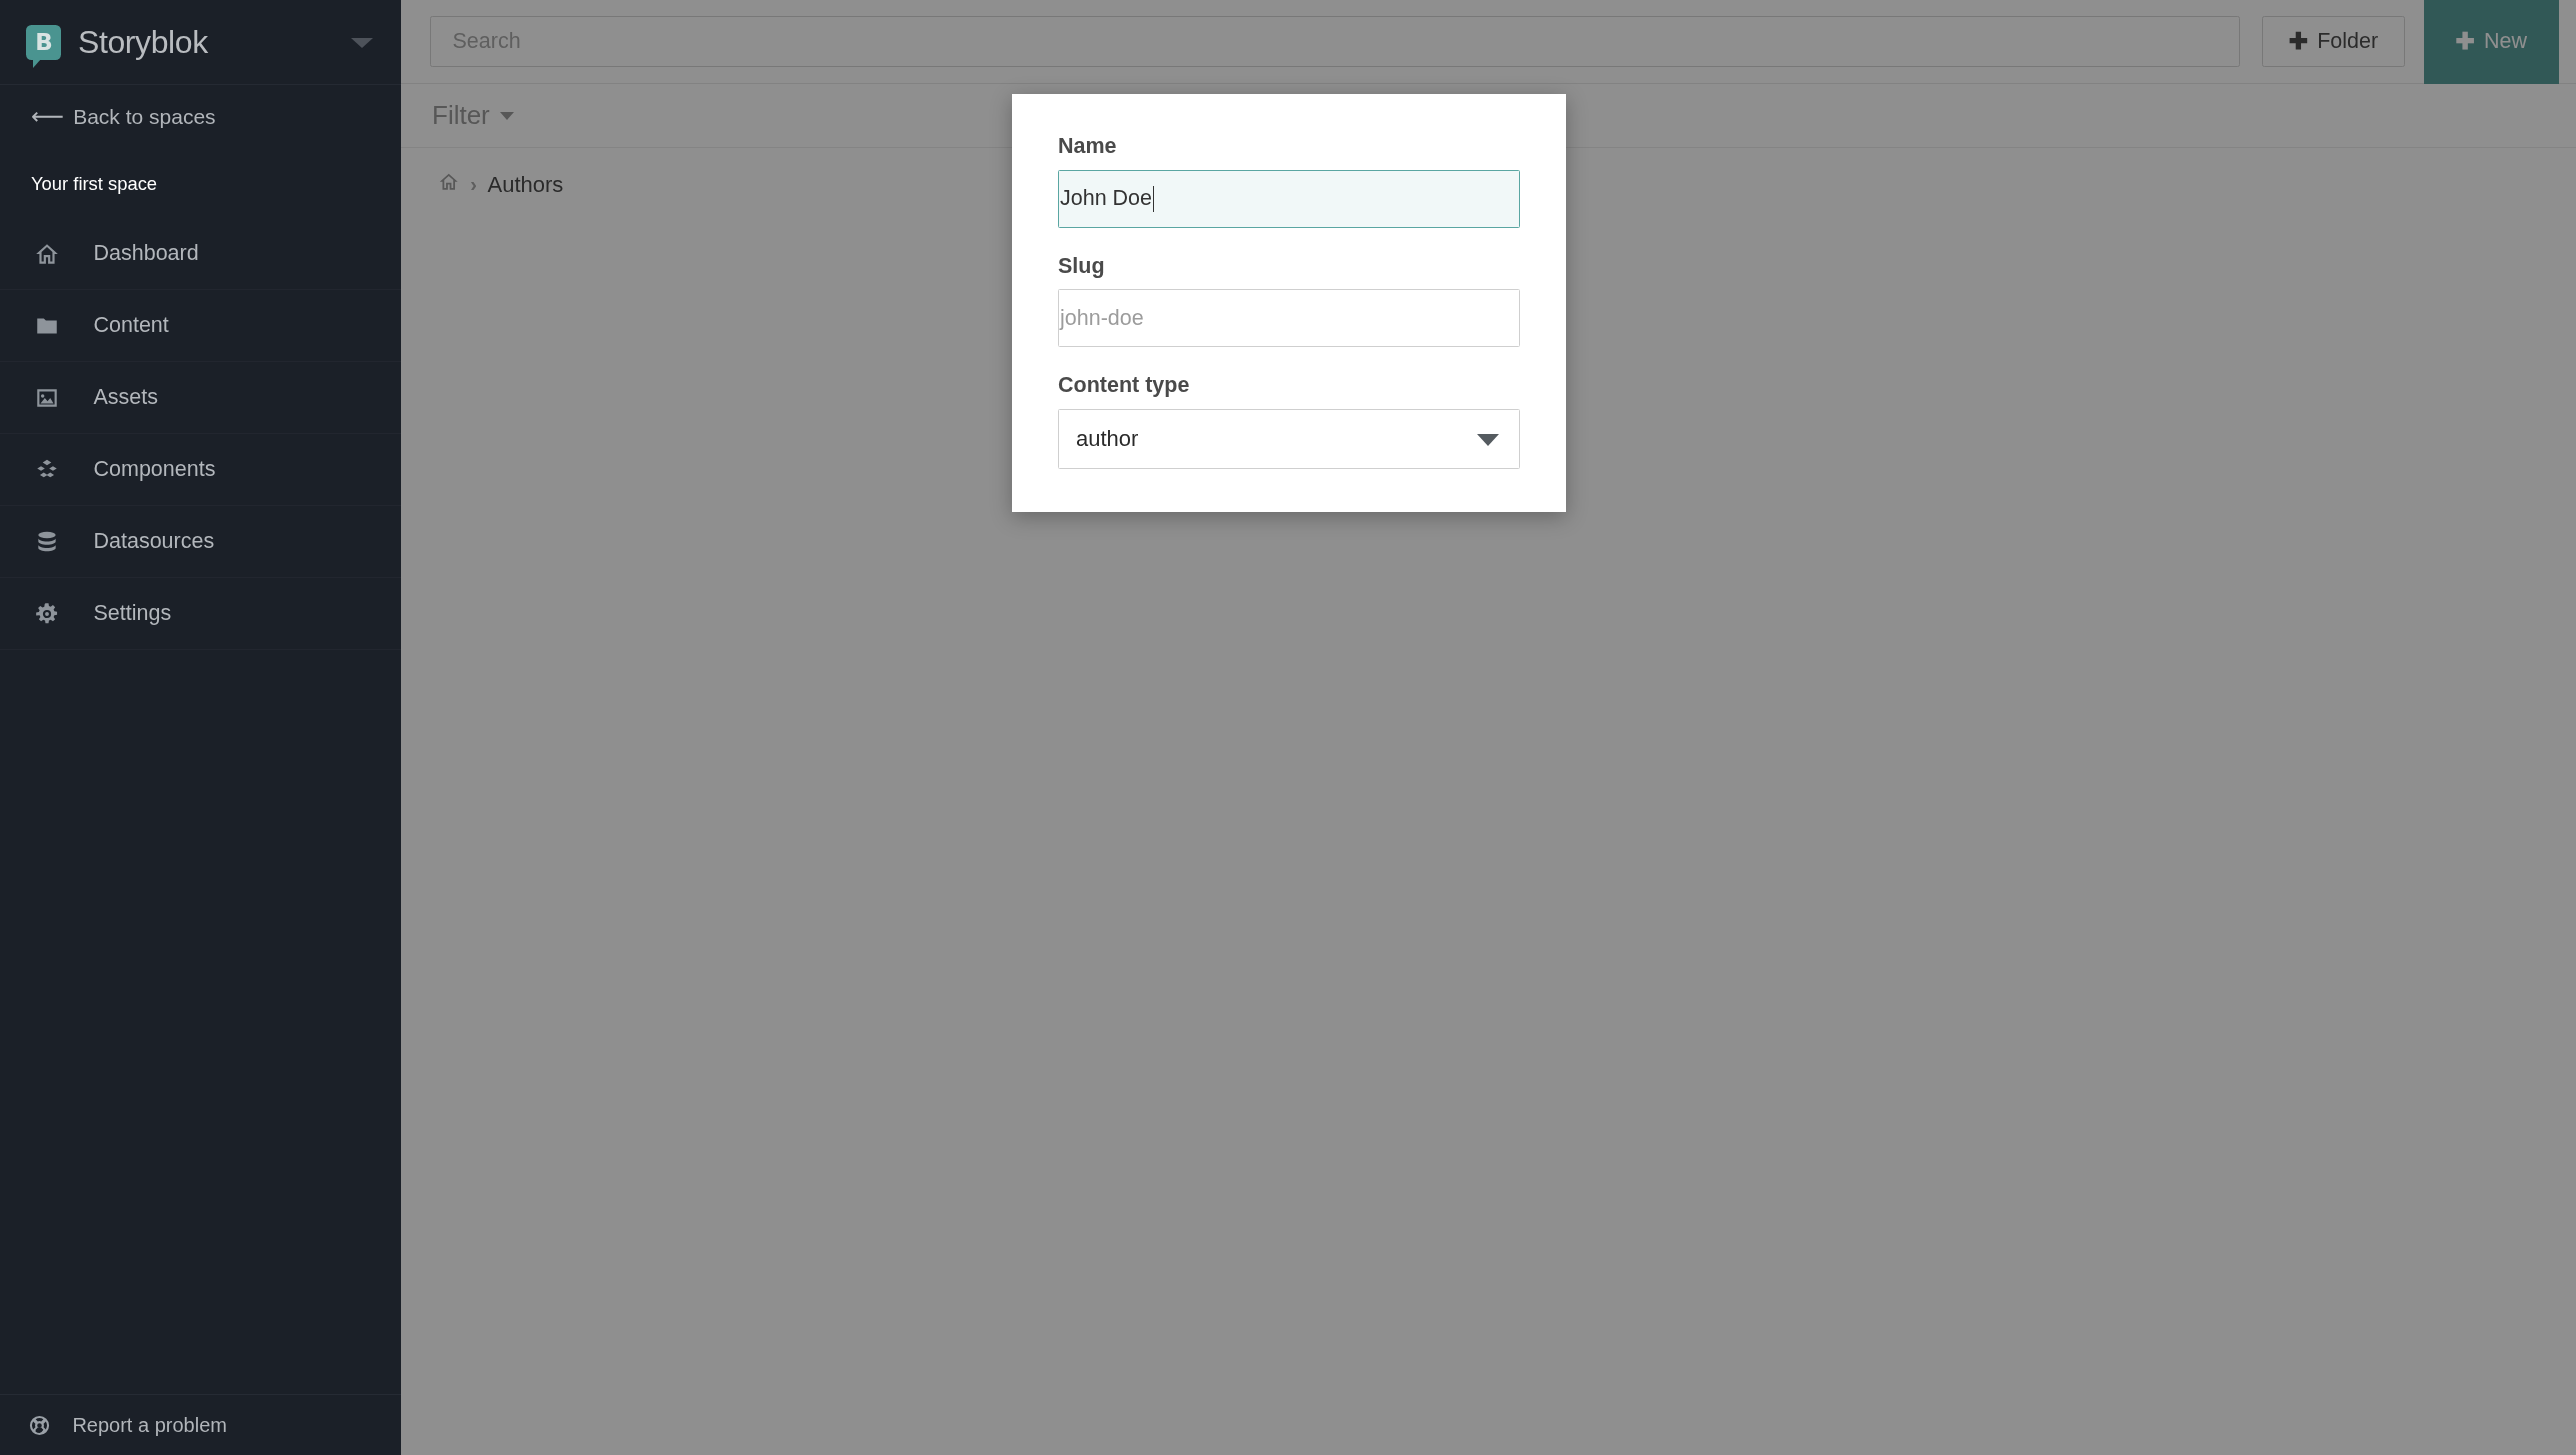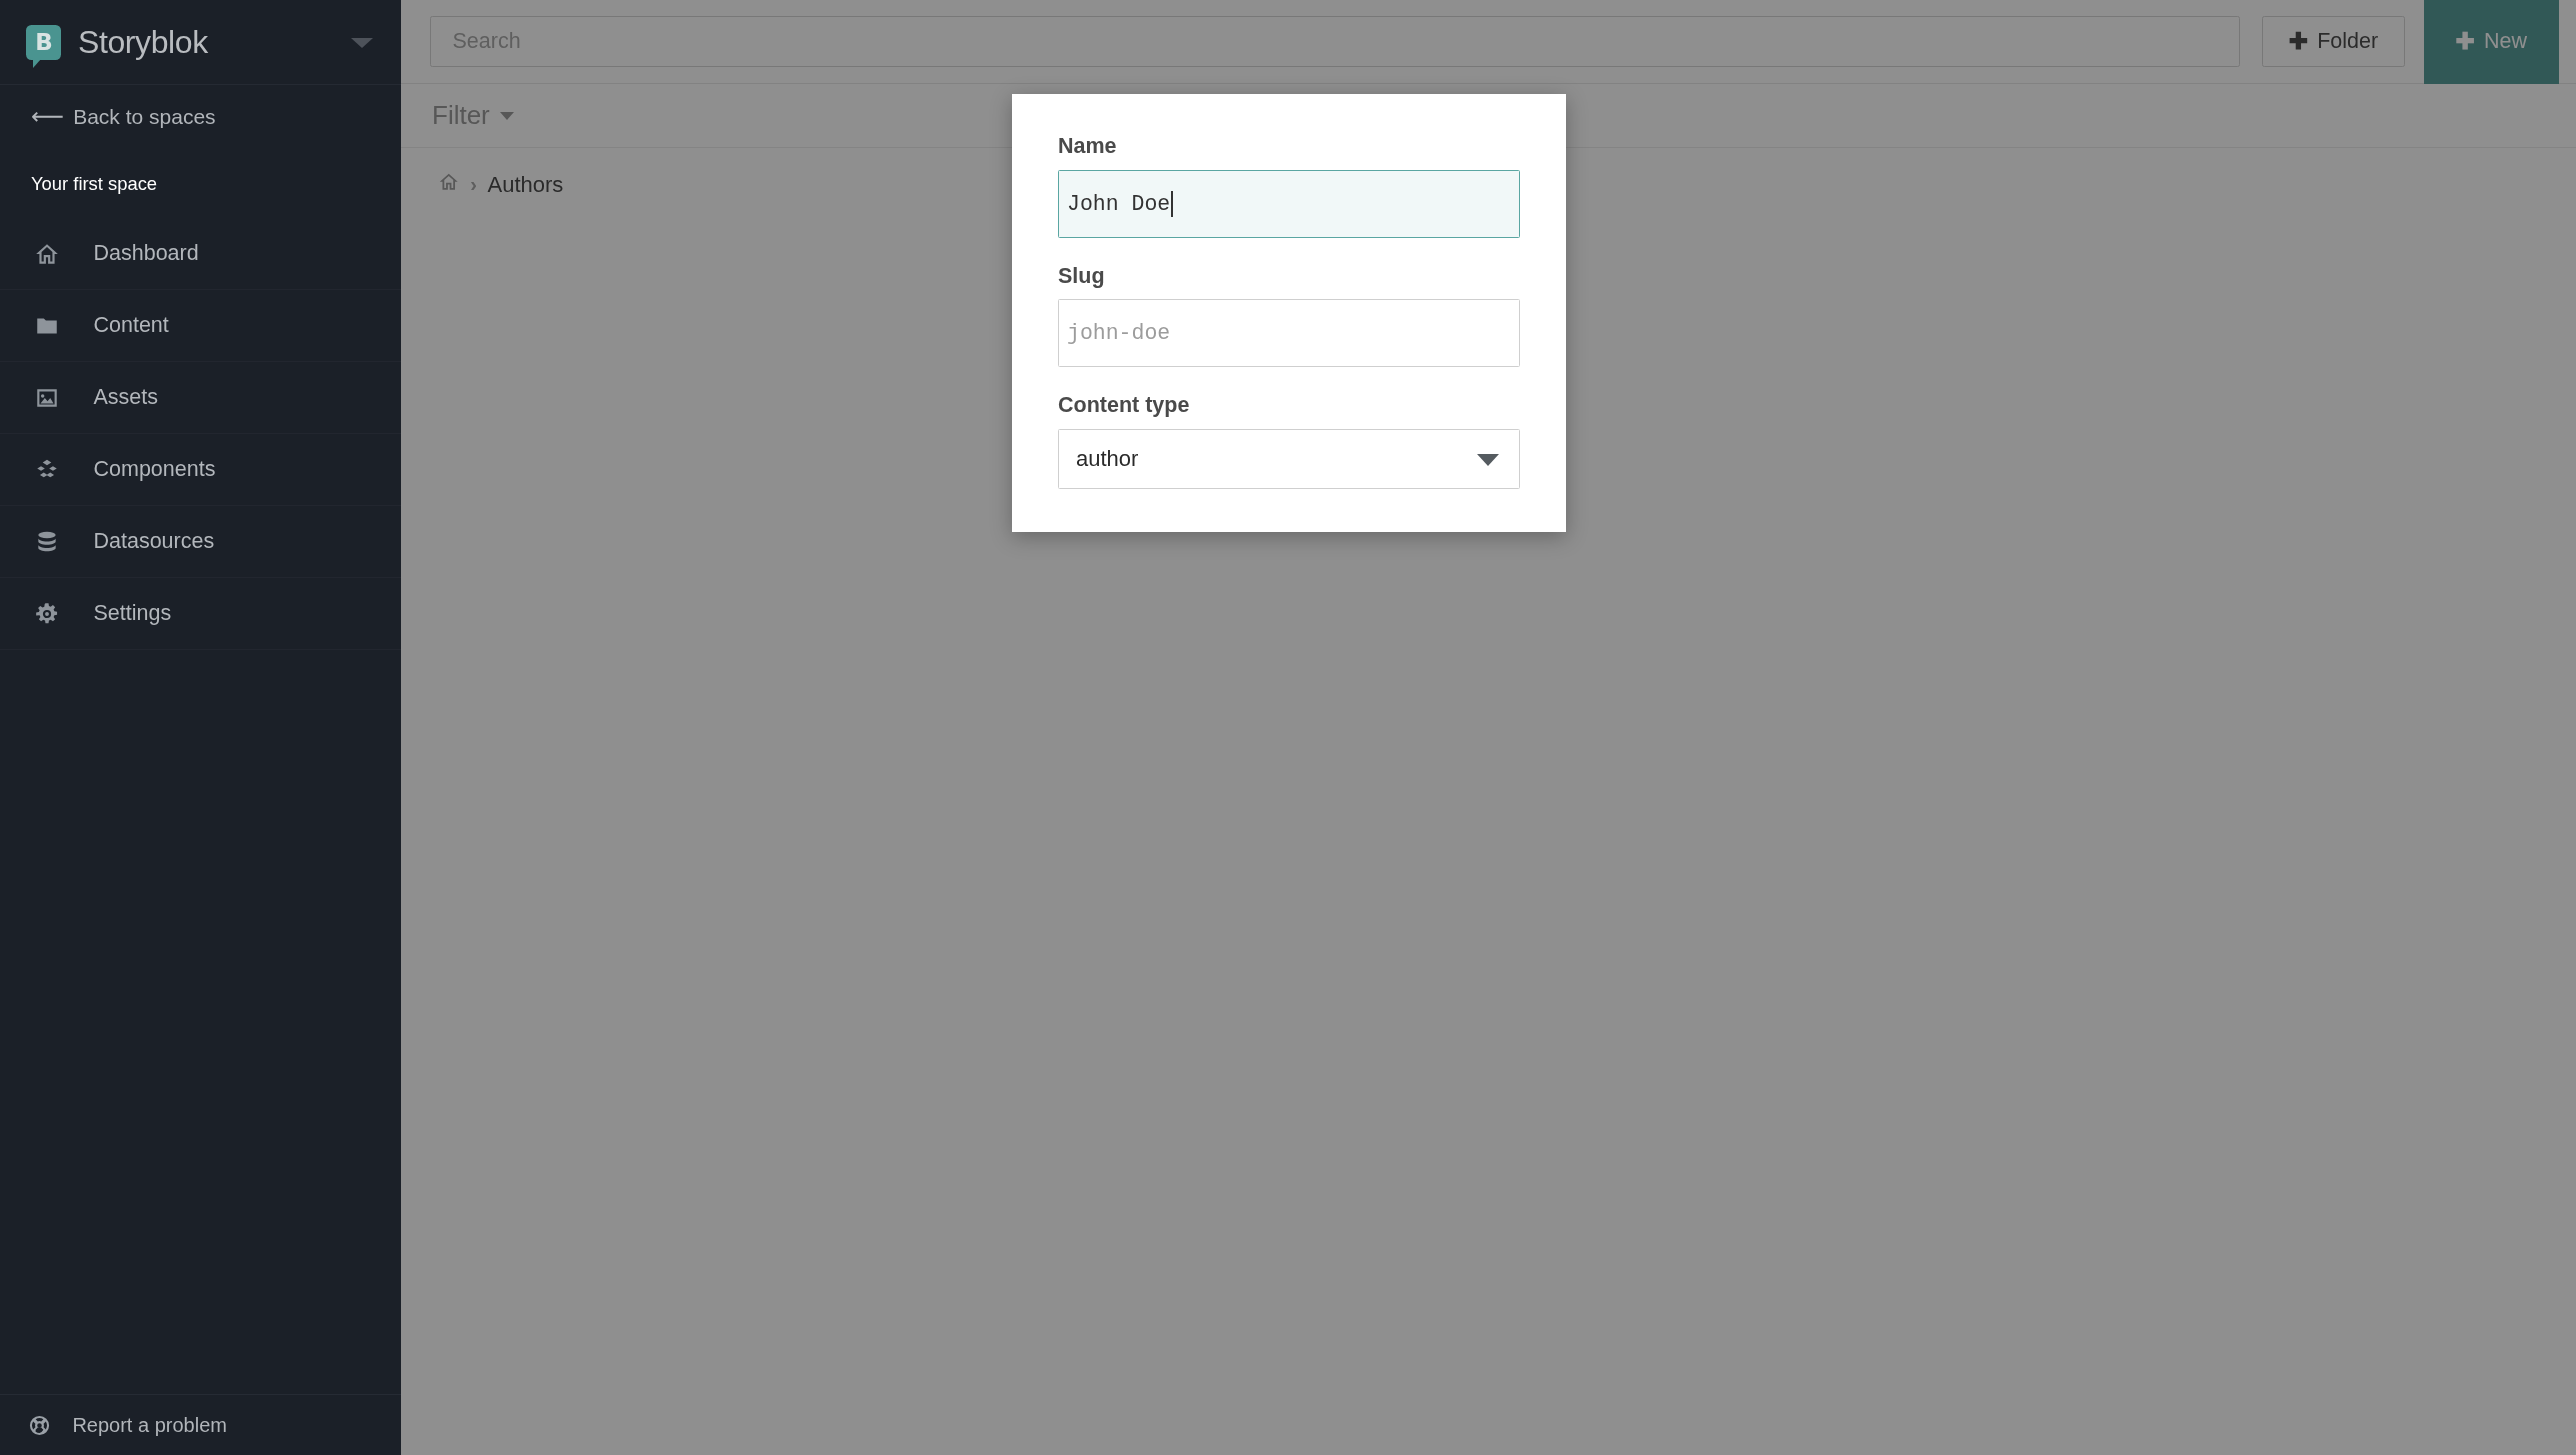--- a/index.html
+++ b/index.html
@@ -246,28 +246,28 @@
   .field-label {
     font-size: 21.5px;
     font-weight: bold;
     color: #4a4a4a;
     margin-bottom: 10.7px;
   }
   .field-label.spaced { margin-top: 26px; }
 
   .text-input {
     width: 100%;
-    height: 68px;
+    height: 58px;
     border: 1.5px solid #cfcfcf;
     border-radius: 1.5px;
     font-size: 21.5px;
-    padding: 0 8px;
+    padding: 0 1px;
     color: #333333;
     background: #ffffff;
-    font-family: Liberation Mono, monospace;
+    font-family: Liberation Sans, sans-serif;
     display: flex;
     align-items: center;
   }
   .text-input.focused {
     border-color: #5aa6a2;
     background: #f1f8f8;
   }
   .caret-bar {
     display: inline-block;
     width: 1.5px;

